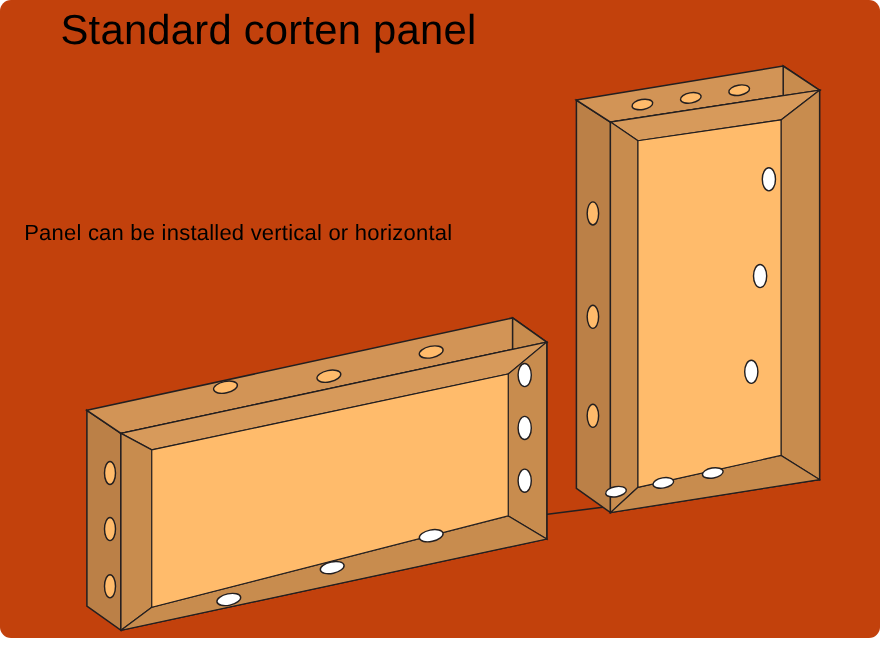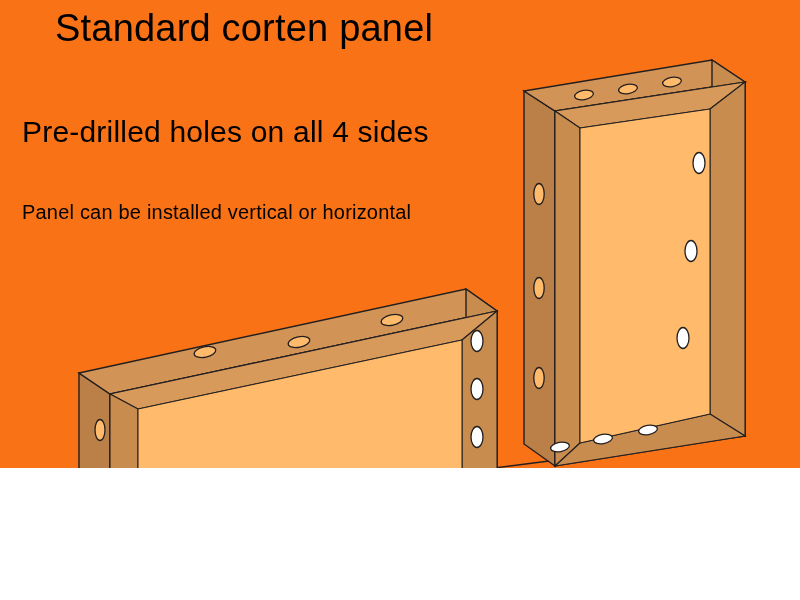--- a/index.html
+++ b/index.html
@@ -4,25 +4,26 @@
 <title>Standard corten panel</title>
 <style>
   html, body {
     margin: 0;
     padding: 0;
     background: #ffffff;
   }
   #slide {
     position: relative;
     width: 800px;
-    height: 468px;
-    background: #f97316;
+    height: 580px;
+    background: #c2410c;
     overflow: hidden;
     font-family: "Liberation Sans", sans-serif;
     color: #000000;
+    border-radius: 10px;
   }
   .txt {
     position: absolute;
     white-space: nowrap;
     color: #000000;
     font-weight: 400;
     letter-spacing: 0.2px;
   }
   #title-text {
     left: 55px;
@@ -51,21 +52,20 @@
   }
   svg { display: block; }
 </style>
 </head>
 <body>
 
 <div id="slide">
 
   <div class="txt" id="title-text">Standard corten panel</div>
 
-  <div class="txt" id="subtitle-text">Pre-drilled holes on all 4 sides</div>
 
   <div class="txt" id="note-text">Panel can be installed vertical or horizontal</div>
 
   <div id="drawing">
     <svg width="800" height="600" viewBox="0 0 800 600" xmlns="http://www.w3.org/2000/svg">
 
       <line x1="447" y1="474" x2="745" y2="436" stroke="#231f20" stroke-width="1.4"></line>
 
       <g>
 

